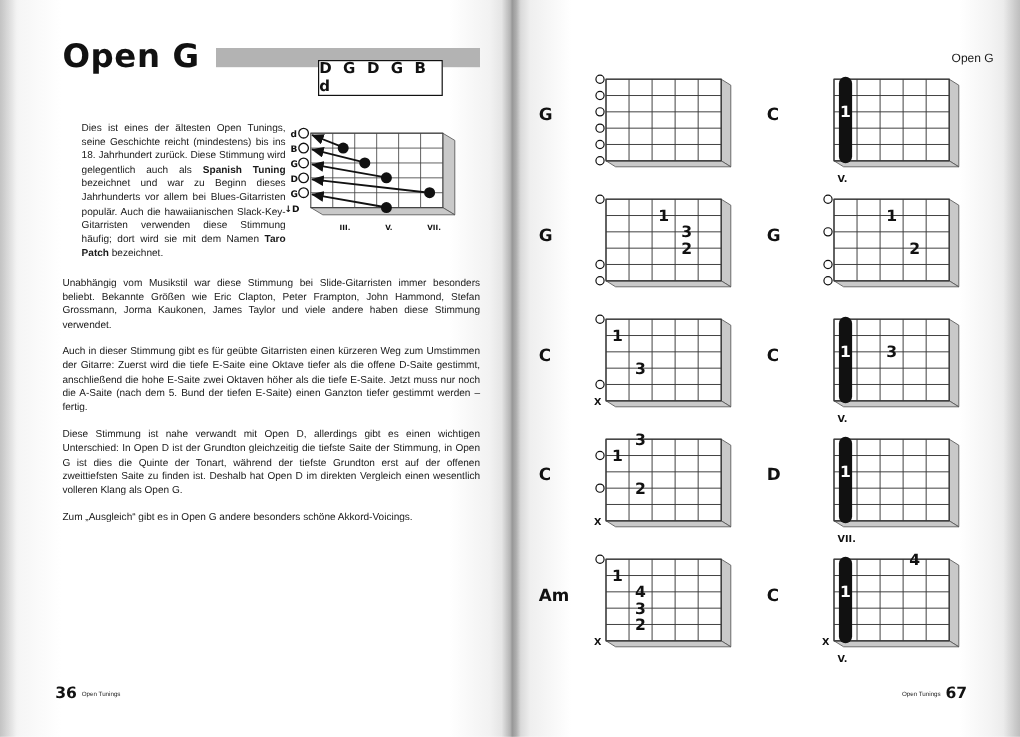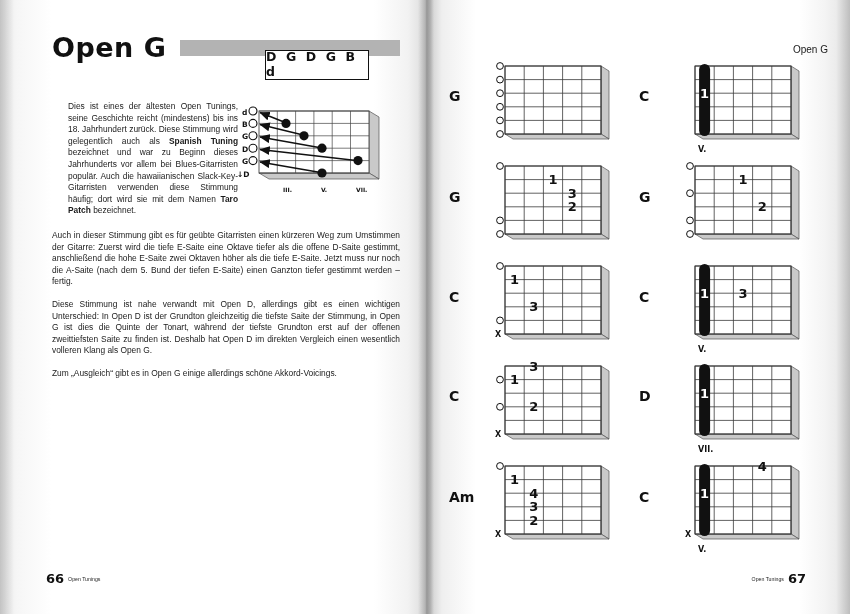--- a/index.html
+++ b/index.html
@@ -169,27 +169,28 @@
         <line x1="126" y1="60.2" x2="32" y2="49.5" stroke="#111" stroke-width="1.5" marker-end="url(#arrowhead)"></line>
         <line x1="91" y1="72.3" x2="32" y2="62" stroke="#111" stroke-width="1.5" marker-end="url(#arrowhead)"></line>
 
         <text x="55" y="92" font-size="6" font-weight="bold" font-family="DejaVu Sans, sans-serif" fill="#111">III.</text>
         <text x="93" y="92" font-size="6" font-weight="bold" font-family="DejaVu Sans, sans-serif" fill="#111">V.</text>
         <text x="128" y="92" font-size="6" font-weight="bold" font-family="DejaVu Sans, sans-serif" fill="#111">VII.</text>
       </svg>
     </div>
 
     <div class="body-wide">
+      <p>Unabhängig vom Musikstil war diese Stimmung bei Slide-Gitarristen immer besonders beliebt. Bekannte Größen wie Eric Clapton, Peter Frampton, John Hammond, Stefan Grossmann, Jorma Kaukonen, James Taylor und viele andere haben diese Stimmung verwendet.</p>
       <p>Auch in dieser Stimmung gibt es für geübte Gitarristen einen kürzeren Weg zum Umstimmen der Gitarre: Zuerst wird die tiefe E-Saite eine Oktave tiefer als die offene D-Saite gestimmt, anschließend die hohe E-Saite zwei Oktaven höher als die tiefe E-Saite. Jetzt muss nur noch die A-Saite (nach dem 5. Bund der tiefen E-Saite) einen Ganzton tiefer gestimmt werden – fertig.</p>
       <p>Diese Stimmung ist nahe verwandt mit Open D, allerdings gibt es einen wichtigen Unterschied: In Open D ist der Grundton gleichzeitig die tiefste Saite der Stimmung, in Open G ist dies die Quinte der Tonart, während der tiefste Grundton erst auf der offenen zweittiefsten Saite zu finden ist. Deshalb hat Open D im direkten Vergleich einen wesentlich volleren Klang als Open G.</p>
-      <p>Zum „Ausgleich“ gibt es in Open G einige allerdings schöne Akkord-Voicings.</p>
+      <p>Zum „Ausgleich“ gibt es in Open G andere besonders schöne Akkord-Voicings.</p>
     </div>
 
     <div class="footer footer-left">
-      <span class="pg-num">66</span><span class="pg-label">Open Tunings</span>
+      <span class="pg-num">36</span><span class="pg-label">Open Tunings</span>
     </div>
   </div>
 
   <div class="page page-right">
 
     <div class="rp-head">Open G</div>
 
     <div class="chord-grid" id="chord-grid">
         <div class="chord-row">
           <div class="chord-cell cell-left">

